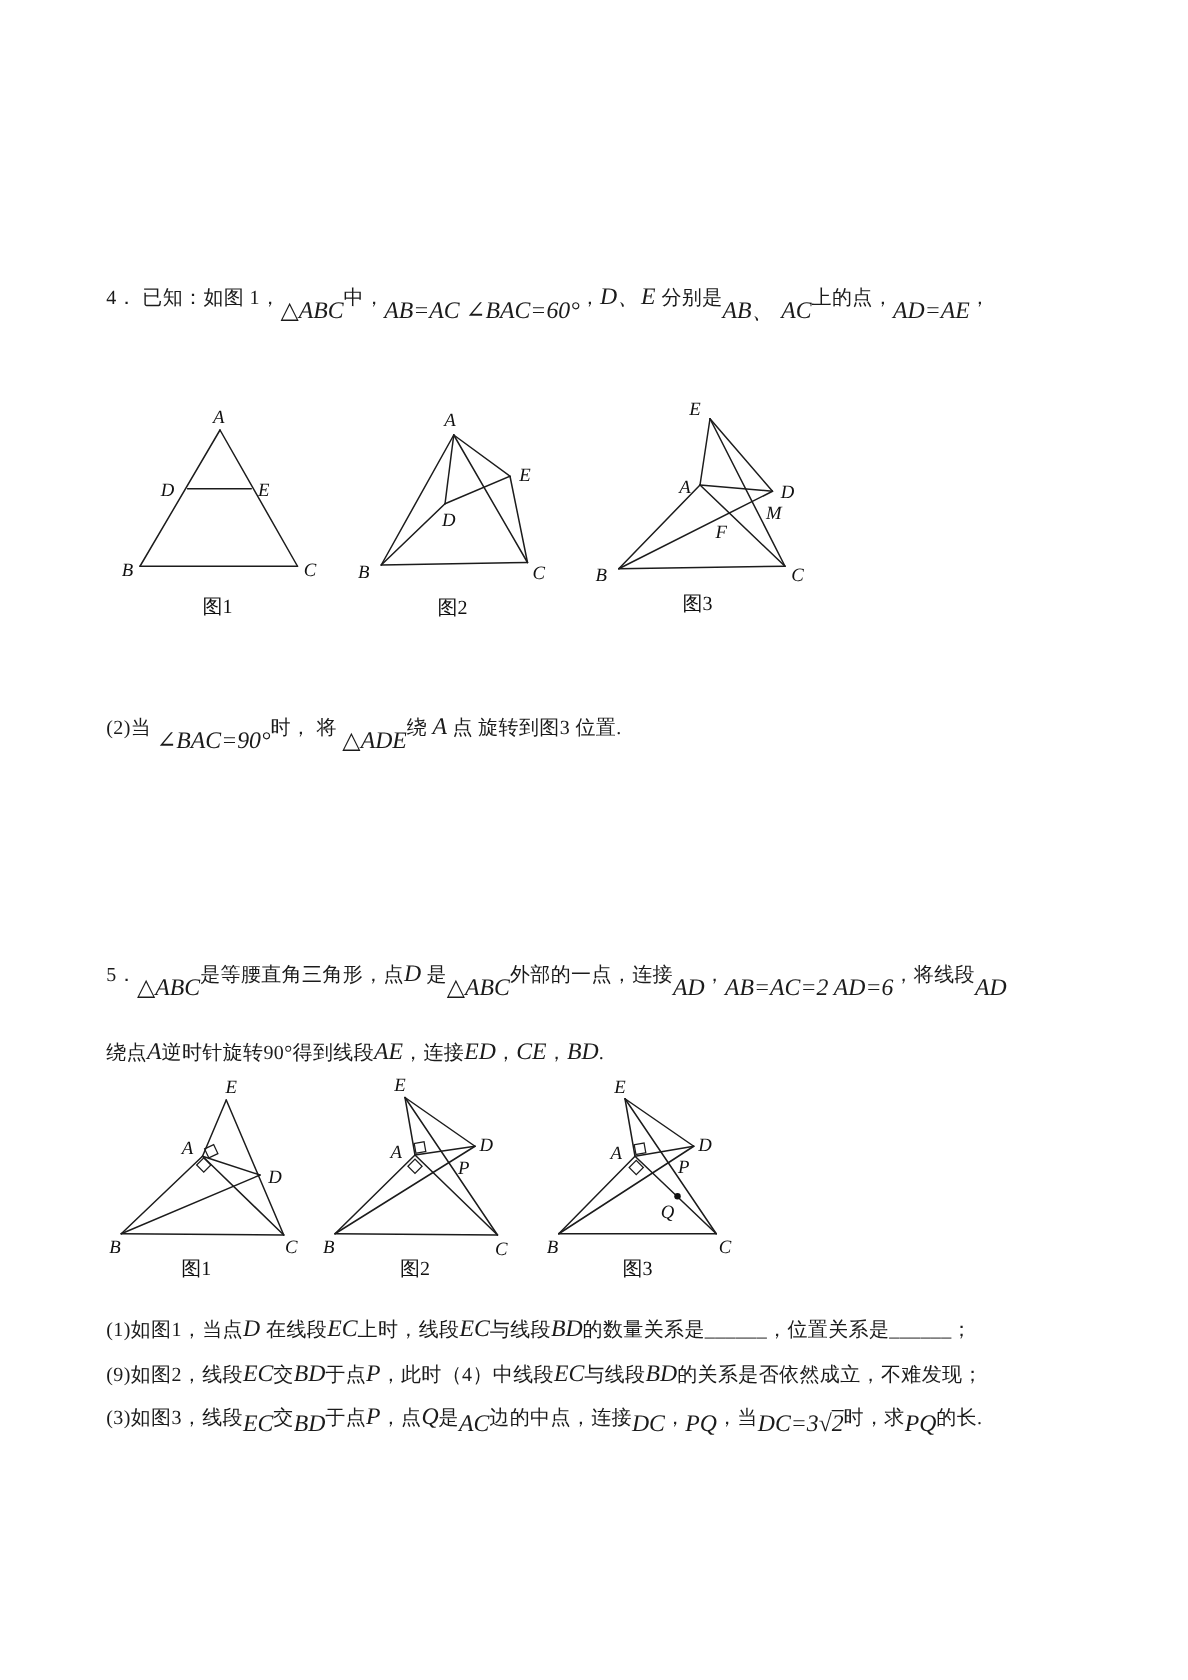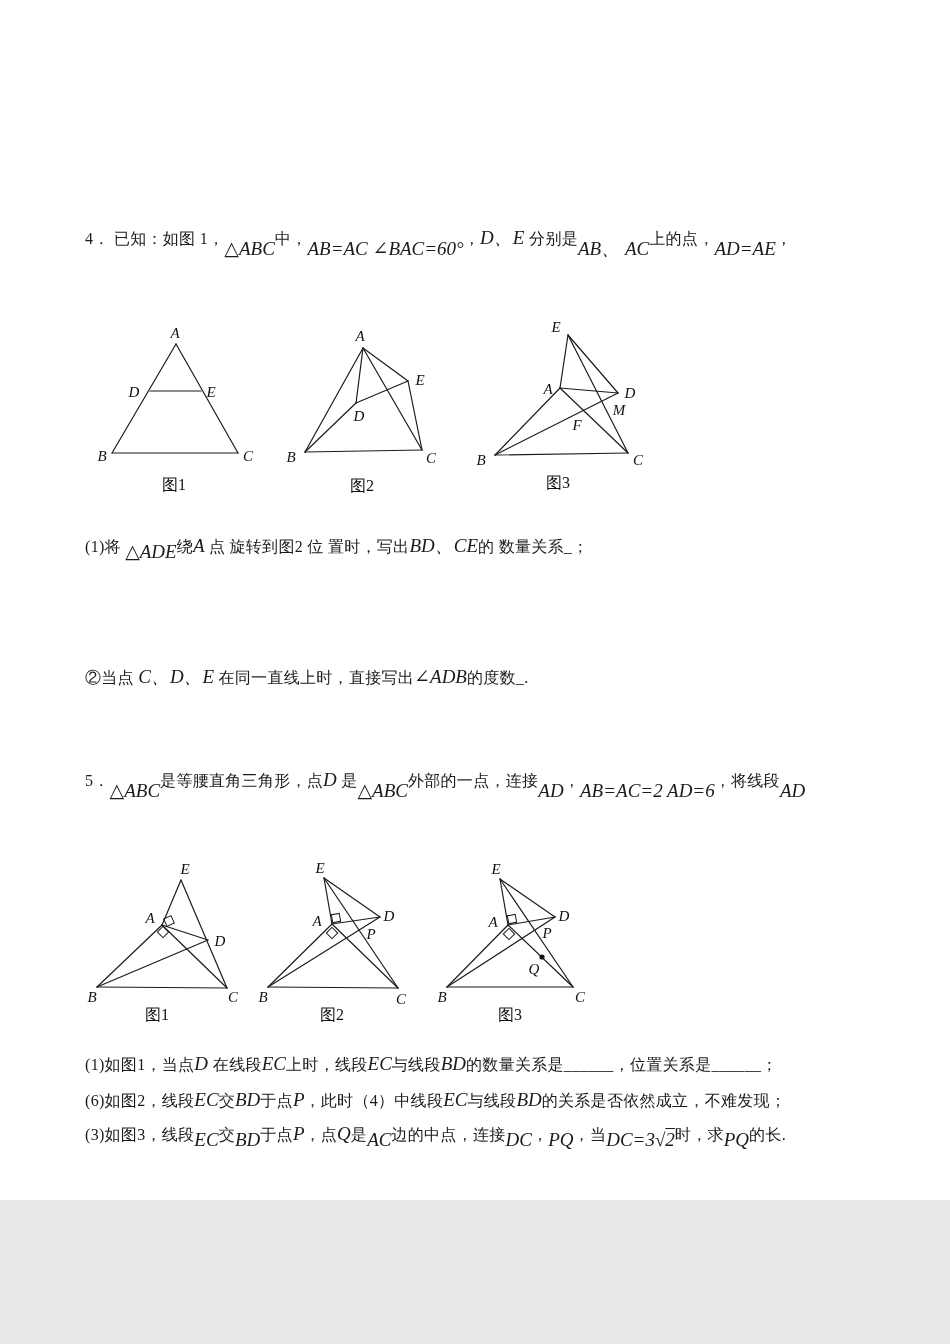--- a/index.html
+++ b/index.html
@@ -1,18 +1,18 @@
 <!DOCTYPE html>
 <html><head>
 <meta charset="utf-8">
 <style>
   html,body{margin:0;padding:0;background:#e9e9e9;}
   .page{
     position:relative;
-    width:950px;height:1200px;
+    width:950px;height:1344px;
     background:#ffffff;
     margin:0 auto;
     overflow:hidden;
     font-family:"Liberation Serif","DejaVu Serif",serif;
     color:#1b1b1b;
   }
   .para{
     position:absolute;
     left:85px;
     width:845px;
@@ -89,24 +89,24 @@
         <text class="lbl" x="93" y="79">A</text>
         <text class="lbl" x="175" y="83">D</text>
         <text class="lbl" x="164" y="100">M</text>
         <text class="lbl" x="122" y="115">F</text>
         <text class="lbl" x="26" y="150">B</text>
         <text class="lbl" x="183" y="150">C</text>
         <text class="cap" x="103" y="173">图3</text>
       </svg>
     </div>
 
-  <div class="para" style="top:532px"><span class="run cn">(1)将 </span><span class="run ml2">△ADE</span><span class="run cn">绕</span><span class="run m">A</span><span class="run cn"> 点 旋转到图2 位 置时，写出</span><span class="run m">BD、CE</span><span class="run cn">的 数量关系_；</span></div>
-  <div class="para" style="top:663px"><span class="run cn">②当点 </span><span class="run m">C、D、E</span><span class="run cn"> 在同一直线上时，直接写出</span><span class="run m">∠ADB</span><span class="run cn">的度数_.</span></div>
+  <div class="para" style="top:568px"><span class="run cn">(2)当 </span><span class="run ml">∠BAC=90°</span><span class="run cn">时， 将 </span><span class="run ml">△ADE</span><span class="run cn">绕 </span><span class="run m">A</span><span class="run cn"> 点 旋转到图3 位置.</span></div>
 
   <div class="para" style="top:766px"><span class="run cn">5．</span><span class="run ml">△ABC</span><span class="run cn">是等腰直角三角形，点</span><span class="run m">D</span><span class="run cn"> 是</span><span class="run ml">△ABC</span><span class="run cn">外部的一点，连接</span><span class="run ml">AD</span><span class="run cn">，</span><span class="run ml">AB=AC=2 AD=6</span><span class="run cn">，将线段</span><span class="run ml">AD</span></div>
+  <div class="para" style="top:828px"><span class="run cn">绕点</span><span class="run m">A</span><span class="run cn">逆时针旋转90°得到线段</span><span class="run m">AE</span><span class="run cn">，连接</span><span class="run m">ED</span><span class="run cn">，</span><span class="run m">CE</span><span class="run cn">，</span><span class="run m">BD</span><span class="run cn">.</span></div>
 
   <div class="fig" style="left: 85px; top: 862px;">
       <svg width="165" height="172" viewBox="0 0 165 172">
         <line x1="12" y1="125" x2="142" y2="126"></line>
         <line x1="77" y1="63" x2="12" y2="125"></line>
         <line x1="77" y1="63" x2="142" y2="126"></line>
         <line x1="77" y1="63" x2="96" y2="18"></line>
         <line x1="96" y1="18" x2="142" y2="126"></line>
         <line x1="77" y1="63" x2="123" y2="78"></line>
         <line x1="12" y1="125" x2="123" y2="78"></line>
@@ -159,16 +159,16 @@
         <text class="lbl" x="134" y="59">D</text>
         <text class="lbl" x="117" y="76">P</text>
         <text class="lbl" x="104" y="112">Q</text>
         <text class="lbl" x="12" y="140">B</text>
         <text class="lbl" x="150" y="140">C</text>
         <text class="cap" x="80" y="158">图3</text>
       </svg>
     </div>
 
   <div class="para" style="top:1050px"><span class="run cn">(1)如图1，当点</span><span class="run m">D </span><span class="run cn">在线段</span><span class="run m">EC</span><span class="run cn">上时，线段</span><span class="run m">EC</span><span class="run cn">与线段</span><span class="run m">BD</span><span class="run cn">的数量关系是______，位置关系是______；</span></div>
-  <div class="para" style="top:1086px"><span class="run cn">(6)如图2，线段</span><span class="run m">EC</span><span class="run cn">交</span><span class="run m">BD</span><span class="run cn">于点</span><span class="run m">P</span><span class="run cn">，此时（4）中线段</span><span class="run m">EC</span><span class="run cn">与线段</span><span class="run m">BD</span><span class="run cn">的关系是否依然成立，不难发现；</span></div>
+  <div class="para" style="top:1086px"><span class="run cn">(9)如图2，线段</span><span class="run m">EC</span><span class="run cn">交</span><span class="run m">BD</span><span class="run cn">于点</span><span class="run m">P</span><span class="run cn">，此时（4）中线段</span><span class="run m">EC</span><span class="run cn">与线段</span><span class="run m">BD</span><span class="run cn">的关系是否依然成立，不难发现；</span></div>
   <div class="para" style="top:1120px"><span class="run cn">(3)如图3，线段</span><span class="run ml2">EC</span><span class="run cn">交</span><span class="run ml2">BD</span><span class="run cn">于点</span><span class="run m">P</span><span class="run cn">，点</span><span class="run m">Q</span><span class="run cn">是</span><span class="run ml2">AC</span><span class="run cn">边的中点，连接</span><span class="run ml2">DC</span><span class="run cn">，</span><span class="run ml2">PQ</span><span class="run cn">，当</span><span class="run ml2">DC=3√</span><span class="run ml2 sq">2</span><span class="run cn">时，求</span><span class="run ml2">PQ</span><span class="run cn">的长.</span></div>
 
 </div>
 
 </body></html>

